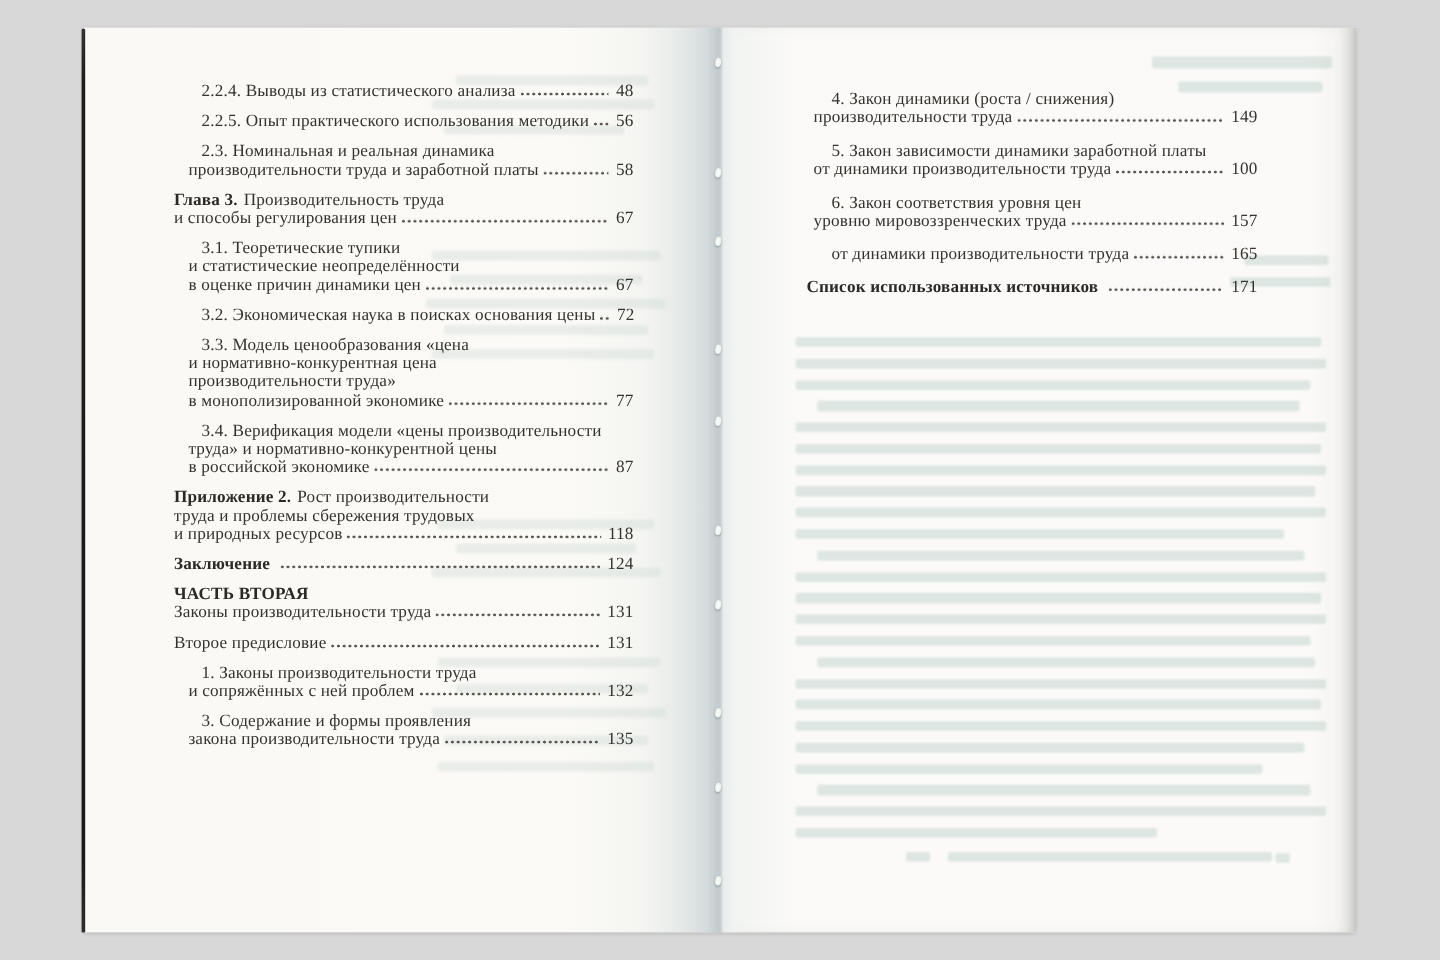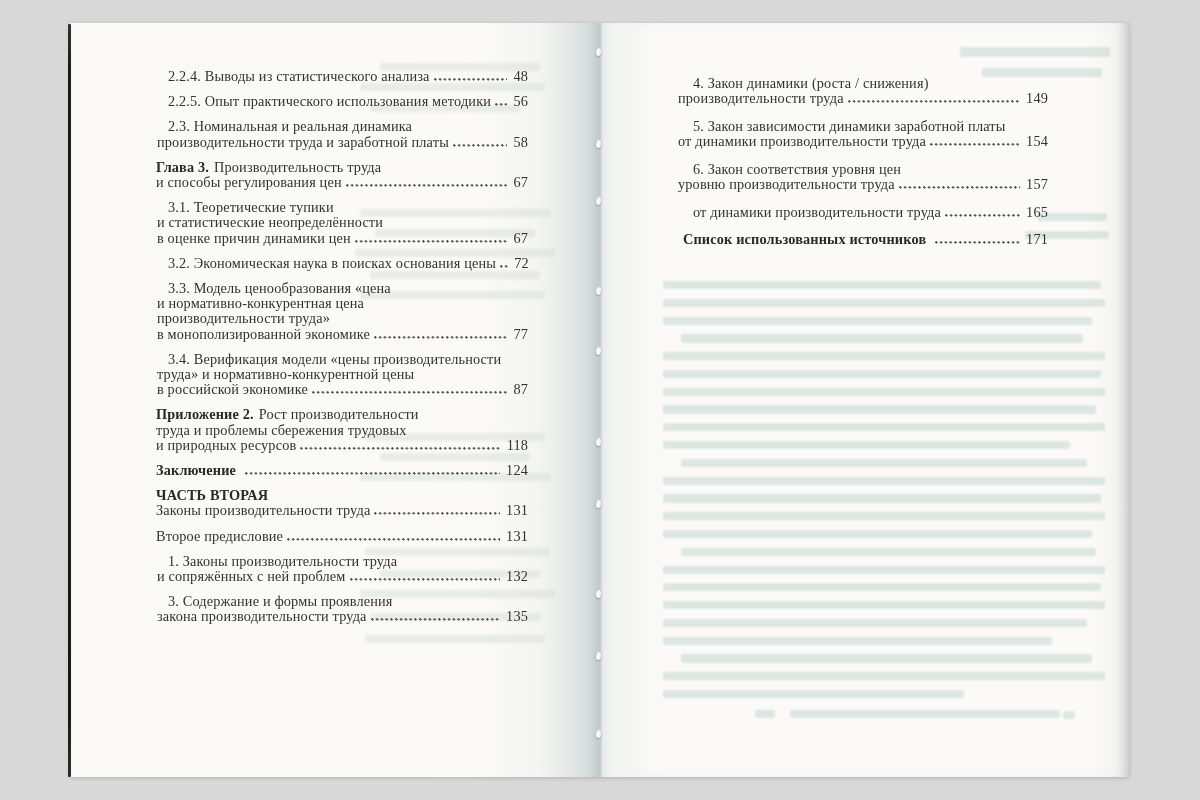--- a/index.html
+++ b/index.html
@@ -49,21 +49,21 @@
     box-shadow:0 1px 1.5px rgba(108,118,124,0.55), inset 0 0 1px rgba(148,156,158,0.45);
     transform:rotate(9deg);
   }
   
   .toc{
     position:absolute;z-index:3;color:#34322d;
     font-size:14.3px;line-height:15.2px;letter-spacing:0.15px;
   }
   .toc-left{left:75px;top:46px;width:383px;}
   .toc-right{left:75px;top:53px;width:376px;}
-  .entry{margin-bottom:10px;margin-left:11px;}
+  .entry{margin-bottom:10px;}
   .toc-right .entry{margin-bottom:12.5px;}
   .entry.sub{margin-left:12px;}
   .toc-right .entry.sub{margin-left:6px;font-family:Liberation Serif, serif;}
   .entry.sub .line:first-child{padding-left:11px;}
   .toc-right .entry.sub .line:first-child{padding-left:15px;}
   .line{white-space:nowrap;}
   .line.leader{display:flex;align-items:baseline;}
   .b{font-weight:bold;color:#2b2925;margin-right:5px;}
   .t{flex:0 0 auto;}
   .dots{
@@ -229,27 +229,27 @@
               <span class="t">производительности труда</span>
               <span class="dots"></span>
               <span class="pg">149</span>
             </div>
           </div>
           <div class="entry sub">
             <div class="line"><span class="t">5. Закон зависимости динамики заработной платы</span></div>
             <div class="line leader">
               <span class="t">от динамики производительности труда</span>
               <span class="dots"></span>
-              <span class="pg">154</span>
+              <span class="pg">100</span>
             </div>
           </div>
           <div class="entry sub">
             <div class="line"><span class="t">6. Закон соответствия уровня цен</span></div>
             <div class="line leader">
-              <span class="t">уровню производительности труда</span>
+              <span class="t">уровню мировоззренческих труда</span>
               <span class="dots"></span>
               <span class="pg">157</span>
             </div>
           </div>
           <div class="entry sub">
             <div class="line leader">
               <span class="t">от динамики производительности труда</span>
               <span class="dots"></span>
               <span class="pg">165</span>
             </div>

